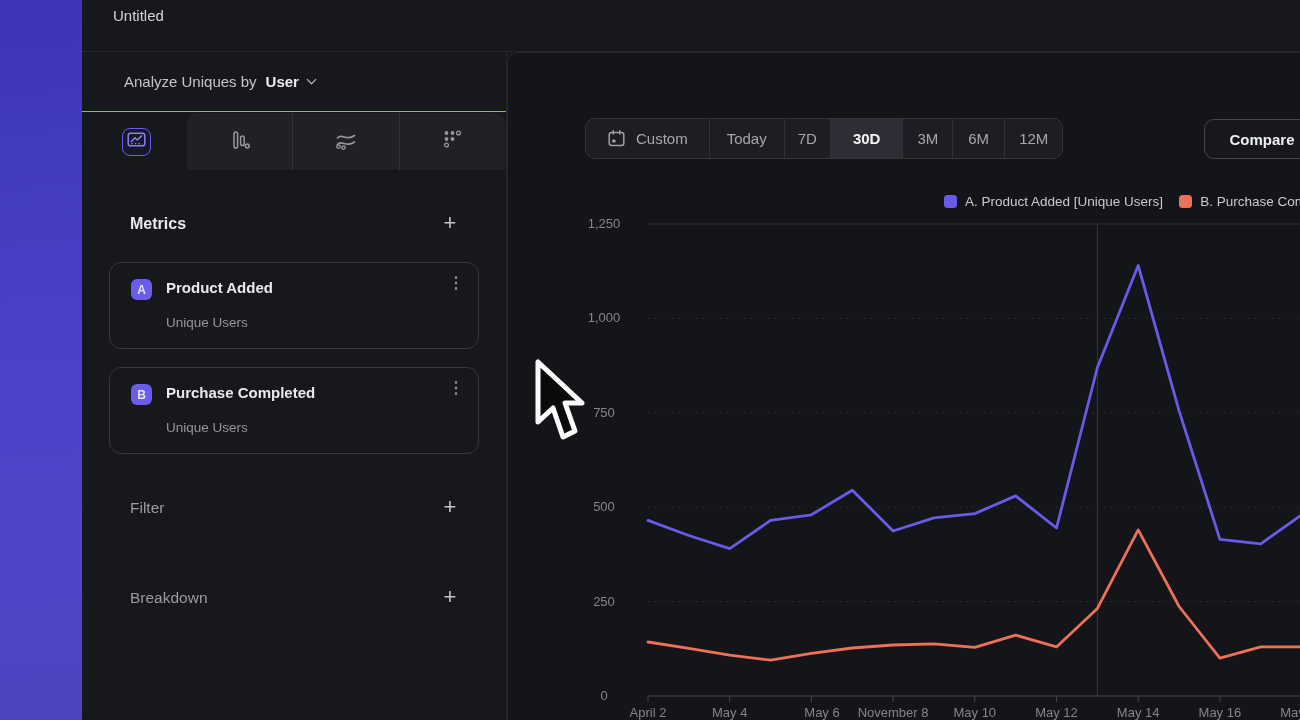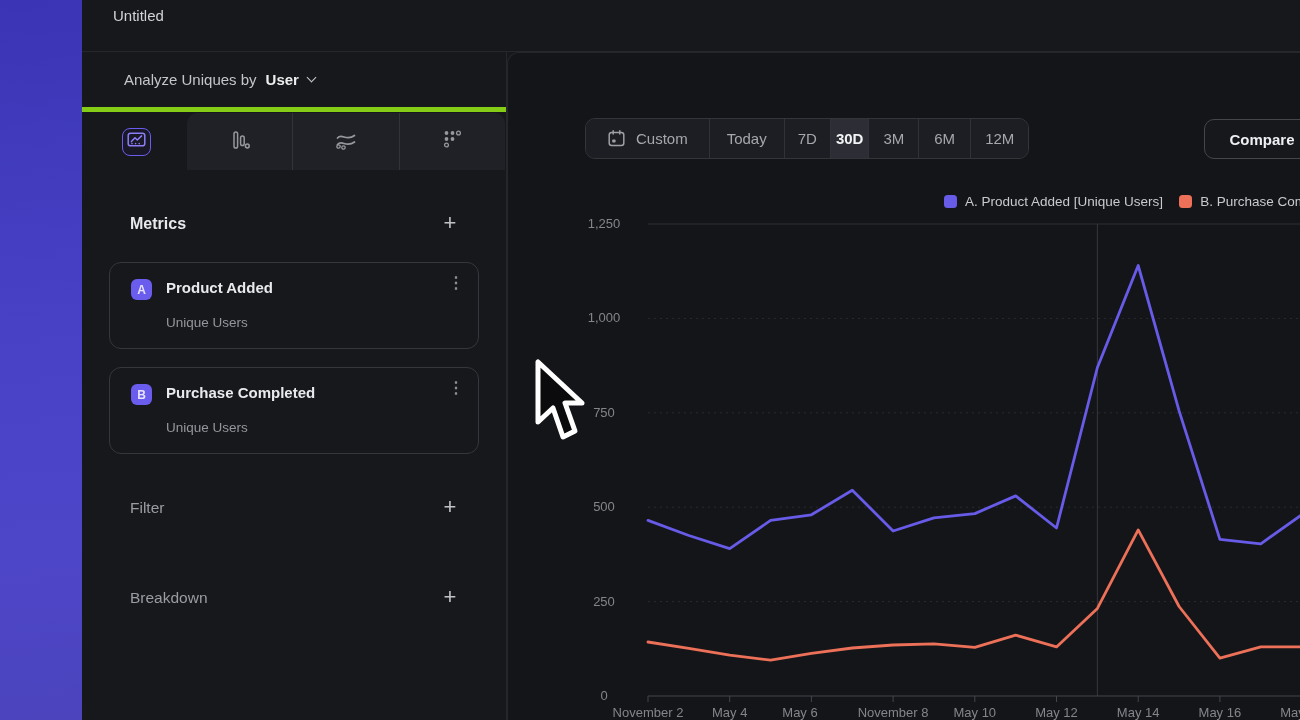--- a/index.html
+++ b/index.html
@@ -15,21 +15,21 @@
   .app { position:absolute; left:82px; top:0; width:1218px; height:720px; background:#17181c; }
 
   .titlebar { position:absolute; left:0; top:0; width:1218px; height:52px;
     border-bottom:1px solid #26272b; }
   .titlebar .title { position:absolute; left:31px; top:7px; font-size:15px; color:#d2d3d6; }
 
   
   .sidebar { position:absolute; left:0; top:52px; width:425px; height:668px;
     border-right:1px solid #26272b; }
   .analyze-row { position:absolute; left:0; top:0; width:100%; height:60px;
-    border-bottom:5px solid #84cc16; display:flex; align-items:center; padding-left:42px; }
+    border-bottom:1px solid #84cc16; display:flex; align-items:center; padding-left:42px; }
   .analyze-row .lbl { font-size:15px; color:#c4c5c9; }
   .analyze-row .val { font-size:15px; color:#eceded; font-weight:700; margin-left:9px; }
   .chev { display:inline-block; width:7px; height:7px; border-right:1.8px solid #c9cacd;
     border-bottom:1.8px solid #c9cacd; transform:rotate(45deg); margin-left:9px; margin-top:-4px; }
 
   .tabstrip { position:absolute; left:0; top:60px; width:100%; height:58px; }
   .tab-selected { position:absolute; left:40px; top:16px; width:29px; height:28px;
     border:1.5px solid #6a5ced; border-radius:8px; background:#191826;
     display:flex; align-items:center; justify-content:center; }
   .tab-panel { position:absolute; left:105px; top:1px; width:318px; height:57px;
@@ -197,21 +197,21 @@
               </svg>
             </span>
             <span>Custom</span>
           </div>
           <div class="range-btn" style="padding: 0px 17px;">
             <span>Today</span>
           </div>
           <div class="range-btn" style="padding: 0px 13px;">
             <span>7D</span>
           </div>
-          <div class="range-btn sel" style="padding: 0px 5px;">
+          <div class="range-btn sel" style="padding: 0px 22px;">
             <span>30D</span>
           </div>
           <div class="range-btn" style="padding: 0px 14px;">
             <span>3M</span>
           </div>
           <div class="range-btn" style="padding: 0px 15px;">
             <span>6M</span>
           </div>
           <div class="range-btn" style="padding: 0px 14px;">
             <span>12M</span>
@@ -231,23 +231,23 @@
           </div>
         </div>
 
       <div id="axis-labels">
           <div class="ylab" style="left: 71px; top: 163px;">1,250</div>
           <div class="ylab" style="left: 71px; top: 257.4px;">1,000</div>
           <div class="ylab" style="left: 71px; top: 351.8px;">750</div>
           <div class="ylab" style="left: 71px; top: 446.2px;">500</div>
           <div class="ylab" style="left: 71px; top: 540.6px;">250</div>
           <div class="ylab" style="left: 71px; top: 635px;">0</div>
-          <div class="xlab" style="left: 100px; top: 652px;">November 2</div>
+          <div class="xlab" style="left: 100px; top: 652px;">April 2</div>
           <div class="xlab" style="left: 181.7px; top: 652px;">May 4</div>
-          <div class="xlab" style="left: 252px; top: 652px;">May 6</div>
+          <div class="xlab" style="left: 274px; top: 652px;">May 6</div>
           <div class="xlab" style="left: 345.1px; top: 652px;">November 8</div>
           <div class="xlab" style="left: 426.8px; top: 652px;">May 10</div>
           <div class="xlab" style="left: 508.5px; top: 652px;">May 12</div>
           <div class="xlab" style="left: 590.2px; top: 652px;">May 14</div>
           <div class="xlab" style="left: 671.9px; top: 652px;">May 16</div>
           <div class="xlab" style="left: 753.6px; top: 652px;">May 18</div>
         </div>
 
       <svg class="plot" id="plot" width="715" height="505" viewBox="0 0 715 505">
           <line x1="62" y1="13" x2="715" y2="13" stroke="#2e2f34" stroke-width="1"></line>

